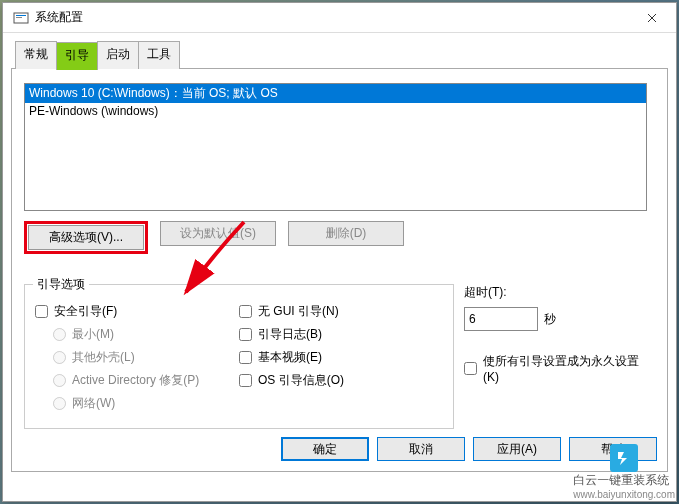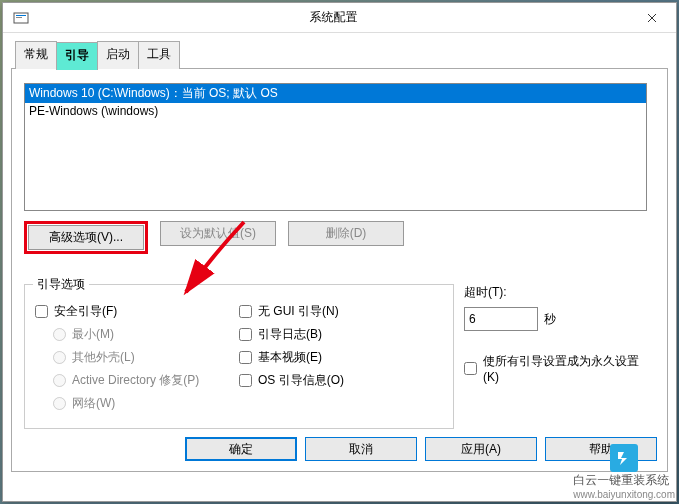--- a/index.html
+++ b/index.html
@@ -1,26 +1,26 @@
 <!DOCTYPE html>
 <html><head>
 <meta charset="utf-8">
 <style>
 * { box-sizing: border-box; font-family: "Microsoft YaHei", "Segoe UI", sans-serif; font-size: 12px; }
 body { margin: 0; width: 679px; height: 504px; background: linear-gradient(135deg, #8a9b7a 0%, #5a7a8a 50%, #3a5a6a 100%); position: relative; }
 .dialog { position: absolute; top: 2px; left: 2px; width: 675px; height: 500px; background: #fff; border: 1px solid #999; box-shadow: 0 2px 8px rgba(0,0,0,0.3); }
 .titlebar { height: 30px; display: flex; align-items: center; padding: 0 4px 0 10px; border-bottom: 1px solid #ddd; }
 .titlebar .icon { width: 16px; height: 16px; margin-right: 6px; display: flex; align-items: center; }
-.titlebar .title { flex: 1; font-size: 12px; text-align: center; }
+.titlebar .title { flex: 1; font-size: 12px; }
 .titlebar .close { width: 40px; height: 28px; display: flex; align-items: center; justify-content: center; cursor: pointer; }
 .body { padding: 8px 8px 10px 8px; }
 .tabs { position: relative; }
 .tabstrip { display: flex; margin-left: 4px; position: relative; z-index: 2; }
 .tab { padding: 4px 8px 5px; border: 1px solid #aaa; border-bottom: none; background: #f0f0f0; margin-right: -1px; cursor: pointer; }
-.tab.active { background: #5eead4; position: relative; top: 1px; padding-bottom: 6px; font-weight: bold; }
+.tab.active { background: #84cc16; position: relative; top: 1px; padding-bottom: 6px; }
 .tabpanel { border: 1px solid #aaa; padding: 14px 20px 14px 12px; background: #fff; margin-top: -1px; min-height: 404px; position: relative; }
 .listbox { border: 1px solid #888; width: 100%; height: 128px; overflow: auto; }
 .listrow { padding: 1px 4px; cursor: pointer; }
 .listrow.selected { background: #0078d7; color: #fff; }
 .btn-row { display: flex; gap: 12px; margin-top: 10px; }
 .btn { width: 116px; height: 25px; border: 1px solid #999; background: #e9e9e9; display: flex; align-items: center; justify-content: center; cursor: pointer; }
 .btn:disabled, .btn.disabled { color: #888; }
 .highlight-box { border: 3px solid #e60012; padding: 1px; }
 .columns { display: flex; margin-top: 30px; }
 .col-left { width: 430px; }
@@ -30,21 +30,21 @@
 .gb-inner { display: flex; }
 .gb-col { flex: 1; }
 .chk-row, .radio-row { display: flex; align-items: center; margin: 6px 0; }
 .chk-row input, .radio-row input { margin: 0 6px 0 0; }
 .radio-row { margin-left: 18px; }
 .radio-row label { color: #888; }
 .field-label { margin-bottom: 6px; display: block; }
 .timeout-row { display: flex; align-items: center; gap: 6px; margin-bottom: 22px; }
 .timeout-input { width: 74px; height: 24px; border: 1px solid #888; padding: 2px 4px; }
 .footer { position: absolute; bottom: 10px; right: 10px; display: flex; gap: 8px; }
-.footer .btn { width: 112px; height: 24px; border: 1px solid #0078d7; }
+.footer .btn { width: 88px; height: 24px; border: 1px solid #0078d7; }
 .footer .btn.primary { border: 2px solid #0078d7; }
 .arrow { position: absolute; left: 152px; top: 145px; pointer-events: none; }
 .watermark { position: absolute; bottom: 4px; right: 4px; display: flex; align-items: center; font-size: 16px; color: #555; flex-direction: column; }
 .watermark .logo { width: 28px; height: 28px; background: #29abe2; display: flex; align-items: center; justify-content: center; color: #fff; border-radius: 3px; }
 .watermark .url { display: block; font-size: 10px; color: #888; }
 </style>
 </head>
 <body>
 
 <div class="dialog">

